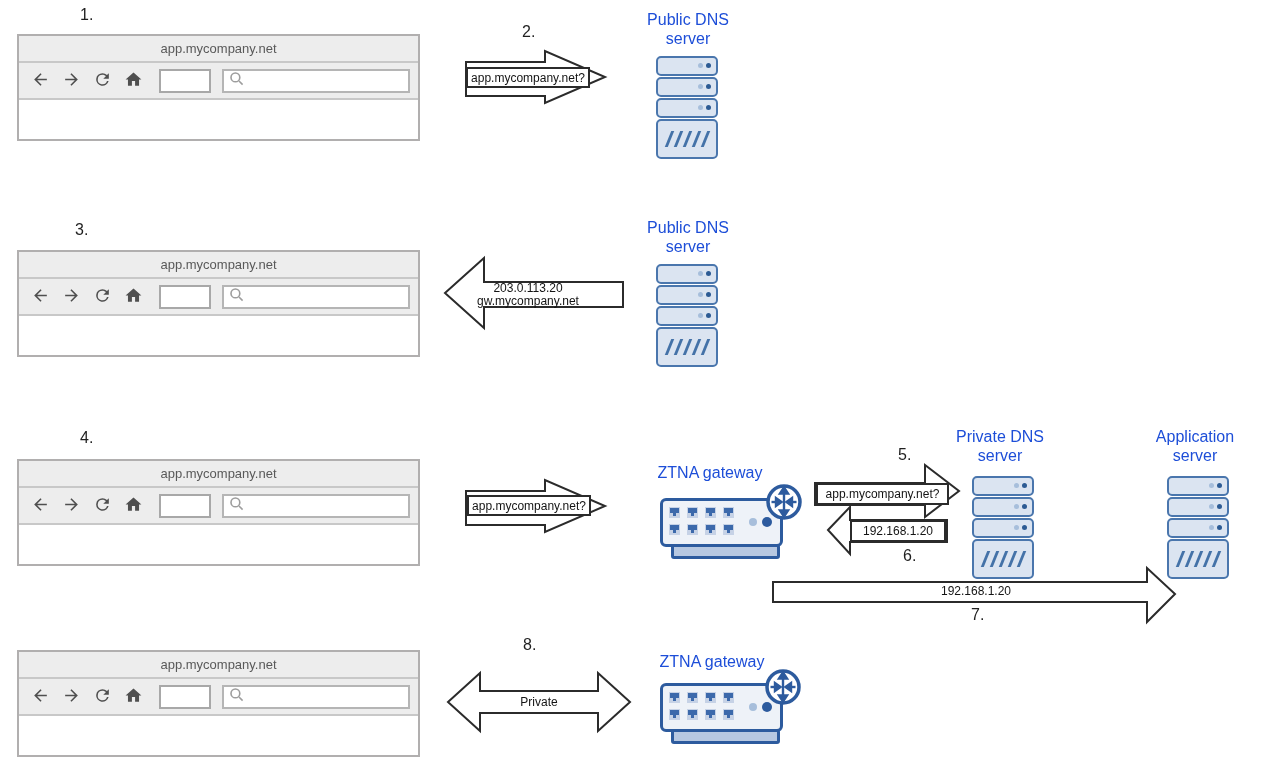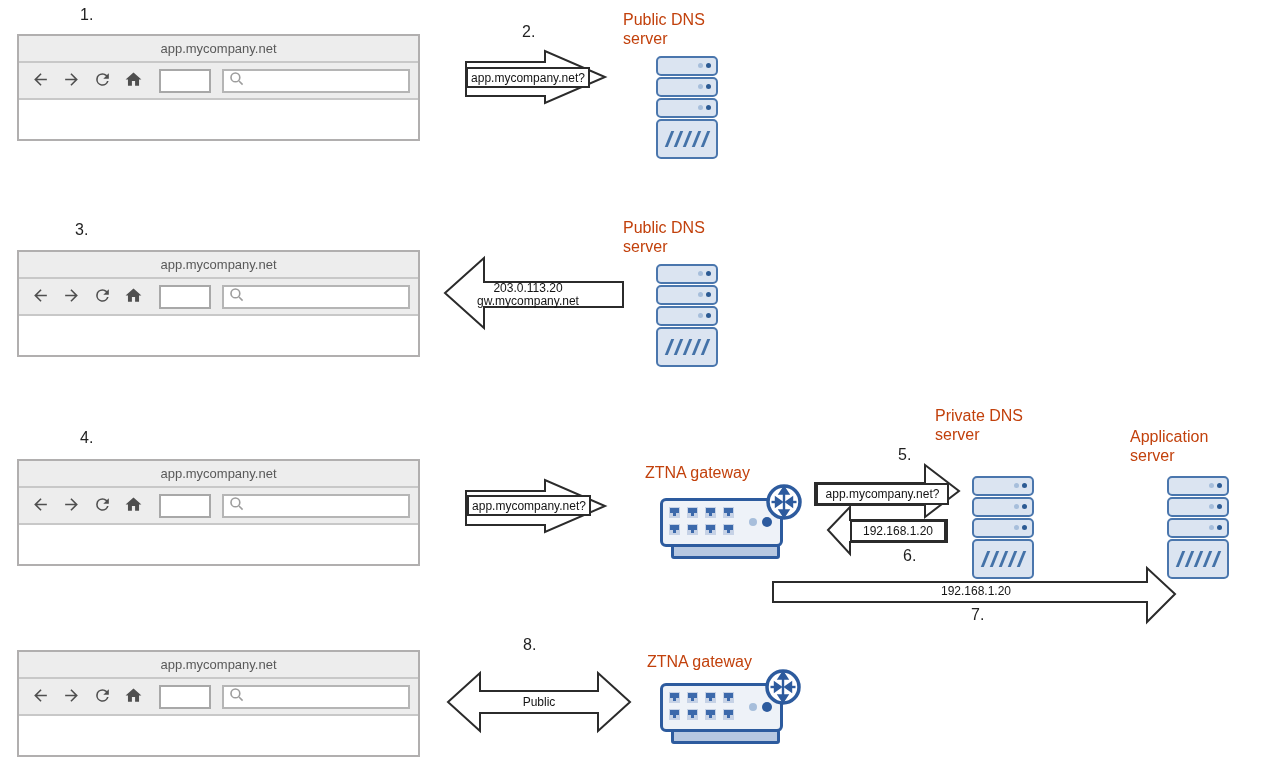--- a/index.html
+++ b/index.html
@@ -2,21 +2,21 @@
 <html><head>
 <meta charset="utf-8">
 <style>
   * { margin:0; padding:0; box-sizing:border-box; }
   html,body { background:#fff; }
   body { font-family:"Liberation Sans", sans-serif; color:#1a1a1a; }
   #canvas { position:relative; width:1263px; height:776px; background:#fff; overflow:hidden; }
 
   
   .step-num { position:absolute; font-size:16px; color:#1f1f1f; }
-  .node-label { position:absolute; width:130px; font-size:16px; line-height:19px; text-align:left; color:#c2410c; }
+  .node-label { position:absolute; width:130px; font-size:16px; line-height:19px; text-align:center; color:#1d4ed8; }
 
   
   .browser { position:absolute; left:17px; width:403px; height:107px; border:2px solid #b1afaf; background:#1d4ed8; display:flex; flex-direction:column; }
   .b-title { height:27px; background:#ededed; border-bottom:2px solid #c8c8c8; display:flex; align-items:center; justify-content:center; font-size:13px; color:#595959; }
   .b-toolbar { height:37px; background:#ededed; border-bottom:2px solid #c8c8c8; display:flex; align-items:center; padding:0 8px; }
   .b-content { flex:1; background:#fff; }
   .tb-btn { width:26px; height:26px; border:none; background:transparent; display:flex; align-items:center; justify-content:center; padding:0; cursor:pointer; margin-right:5px; }
   .tb-btn svg { width:19px; height:19px; fill:#4f4f4f; }
   .b-mini { width:52px; height:24px; border:2px solid #a8a8a8; background:#fff; margin-left:8px; font-size:12px; padding:0 3px; }
   .b-search { flex:1; height:24px; border:2px solid #b5b5b5; background:#fff; margin-left:11px; display:flex; align-items:center; padding-left:5px; }
@@ -215,21 +215,21 @@
     <div>Public DNS</div>
     <div>server</div>
   </div>
   <div class="node-label" style="left:623px;top:218px">
     <div>Public DNS</div>
     <div>server</div>
   </div>
   <div class="node-label" style="left:645px;top:463px">
     <div>ZTNA gateway</div>
   </div>
-  <div class="node-label" style="left:935px;top:406px">
+  <div class="node-label" style="left:935px;top:427px">
     <div>Private DNS</div>
     <div>server</div>
   </div>
   <div class="node-label" style="left:1130px;top:427px">
     <div>Application</div>
     <div>server</div>
   </div>
   <div class="node-label" style="left:647px;top:652px">
     <div>ZTNA gateway</div>
   </div>
@@ -372,15 +372,15 @@
   <div class="arrow-box" style="left:850px;top:520px;width:96px;height:22px">192.168.1.20</div>
 
   <svg class="arrow-svg" style="left:771px;top:566px" width="407" height="58">
     <polygon points="2,16 376,16 376,2 404,28 376,56 376,36 2,36"></polygon>
   </svg>
   <div class="arrow-text" style="left:791px;top:585px;width:370px">192.168.1.20</div>
 
   <svg class="arrow-svg" style="left:446px;top:670px" width="186" height="64">
     <polygon points="2,32 34,3 34,21 152,21 152,3 184,32 152,61 152,43 34,43 34,61"></polygon>
   </svg>
-  <div class="arrow-text" style="left:446px;top:696px;width:186px">Public</div>
+  <div class="arrow-text" style="left:446px;top:696px;width:186px">Private</div>
 
 </div>
 
 </body></html>

